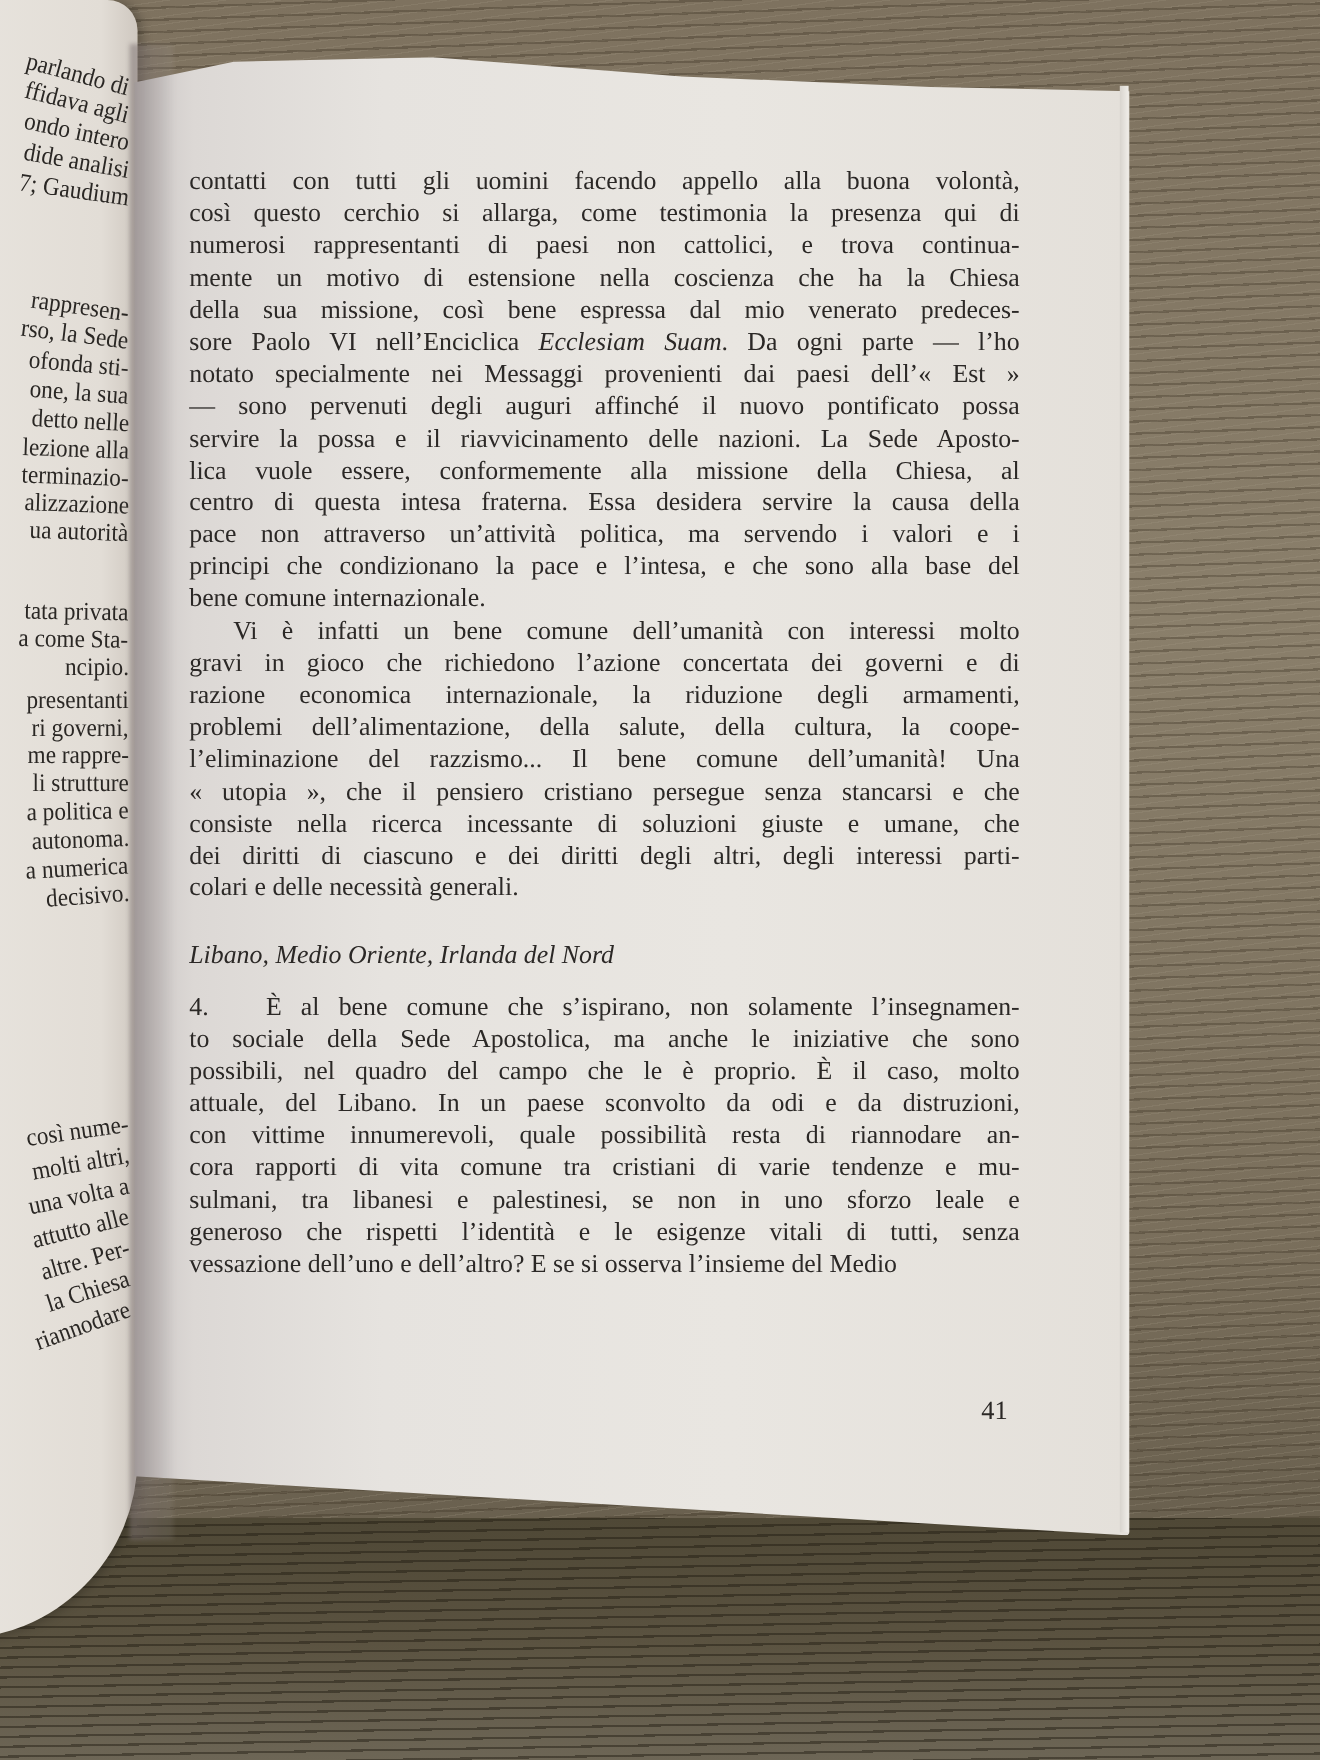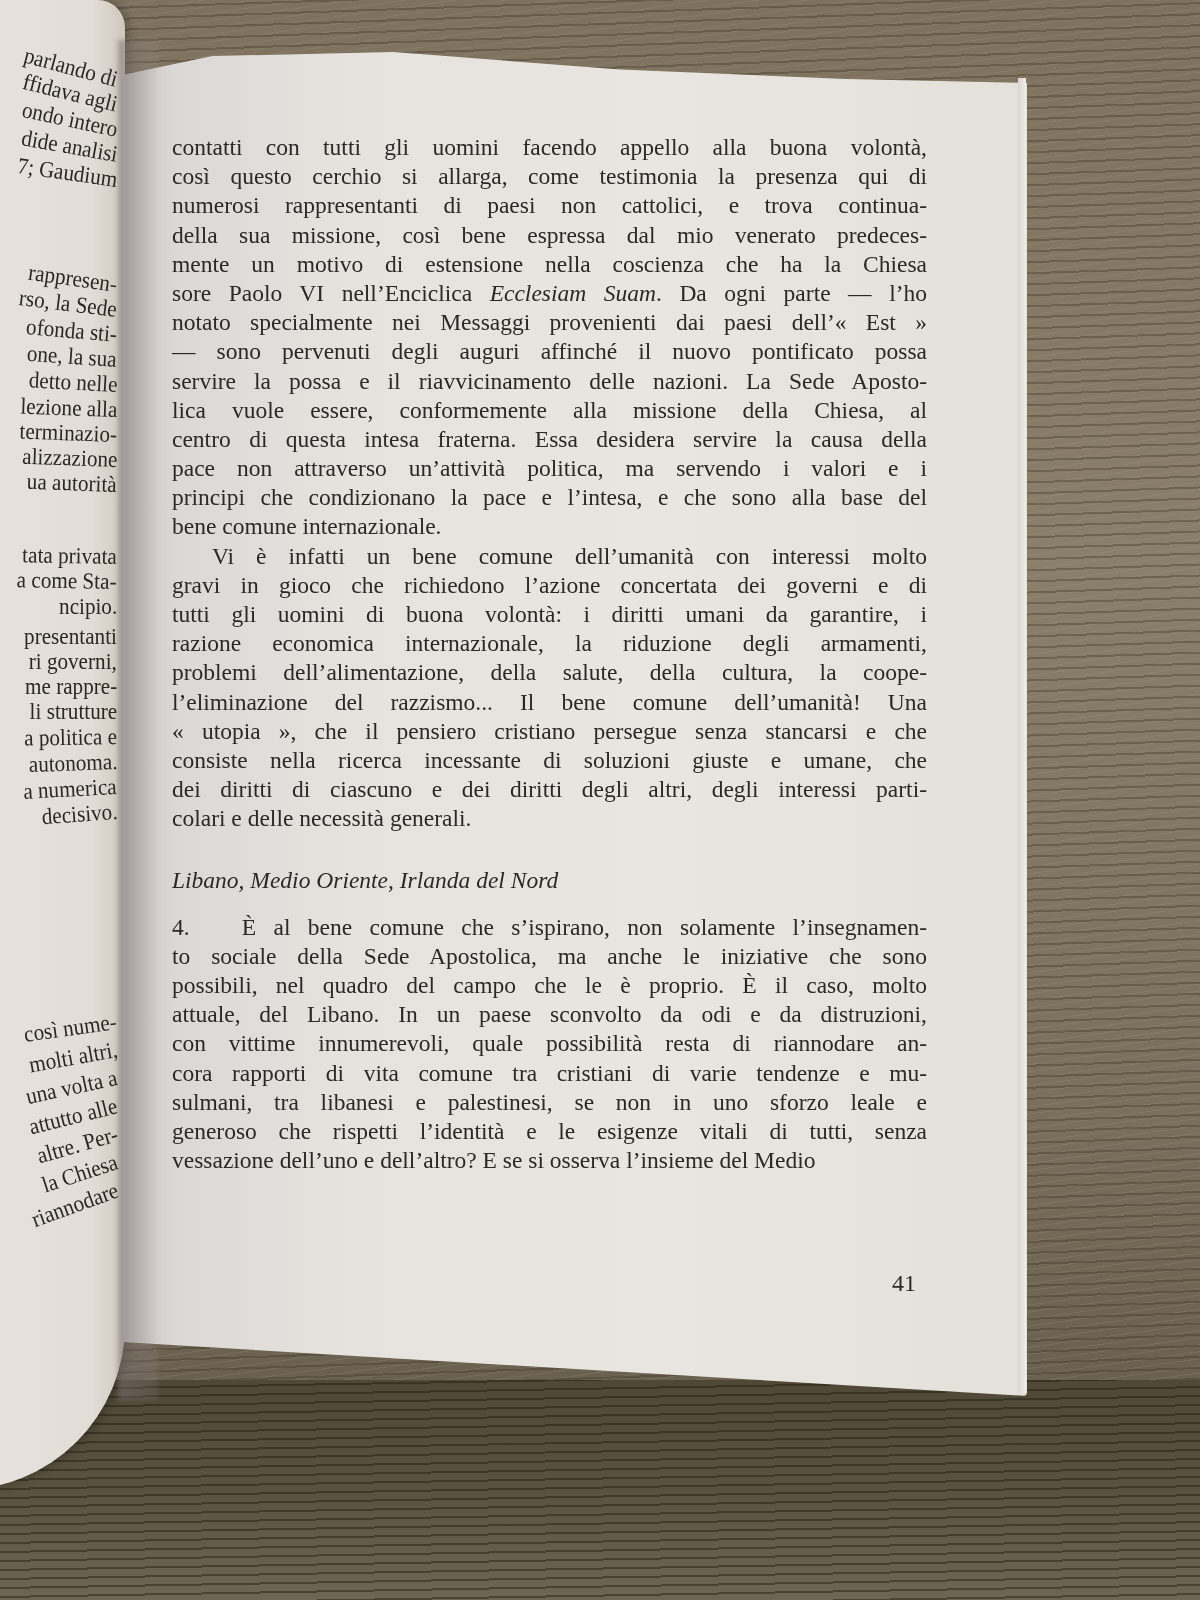--- a/index.html
+++ b/index.html
@@ -45,21 +45,21 @@
     background: linear-gradient(90deg, #c9c4c3 0%, #dcd8d5 6%, #e6e3df 25%, #e9e6e1 60%, #e4e0da 100%);
     border-radius: 18px 0 4px 0;
     clip-path: polygon(0 2%, 10% 0.6%, 30% 0.3%, 55% 1.6%, 80% 2.3%, 100% 2.6%, 100% 100%, 0 96%);
     box-shadow: 0 2px 6px rgba(0,0,0,0.3);
   }
   .page-edge {
     position: absolute; left: 1018px; top: 78px; width: 8px; height: 1315px;
     background: linear-gradient(90deg, #d8d4ce, #f0ede8);
   }
   .text-block {
-    position: absolute; left: 172px; top: 133px; width: 755px;
+    position: absolute; left: 172px; top: 151px; width: 755px;
     color: #2b2826; font-size: 23.5px; line-height: 29.2px;
     text-align: justify;
   }
   .line { display: block; white-space: nowrap; text-align-last: justify; height: 29.2px; }
   .line.last { text-align-last: left; }
   .indent { padding-left: 40px; }
   .section-title {
     font-style: italic; margin-top: 32px; margin-bottom: 18px; text-align-last: left;
   }
   .page-number {
@@ -111,36 +111,35 @@
 
 <div class="right-page"></div>
 <div class="gutter"></div>
 <div class="page-edge"></div>
 
 <div class="text-block" id="text-block">
   <div id="para-1">
       <div class="line">contatti con tutti gli uomini facendo appello alla buona volontà,</div>
       <div class="line">così questo cerchio si allarga, come testimonia la presenza qui di</div>
       <div class="line">numerosi rappresentanti di paesi non cattolici, e trova continua-</div>
+      <div class="line">mente un motivo di estensione nella coscienza che ha la Chiesa</div>
       <div class="line">della sua missione, così bene espressa dal mio venerato predeces-</div>
-      <div class="line">mente un motivo di estensione nella coscienza che ha la Chiesa</div>
       <div class="line">sore Paolo VI nell’Enciclica <em>Ecclesiam Suam</em>. Da ogni parte — l’ho</div>
       <div class="line">notato specialmente nei Messaggi provenienti dai paesi dell’« Est »</div>
       <div class="line">— sono pervenuti degli auguri affinché il nuovo pontificato possa</div>
       <div class="line">servire la possa e il riavvicinamento delle nazioni. La Sede Aposto-</div>
       <div class="line">lica vuole essere, conformemente alla missione della Chiesa, al</div>
       <div class="line">centro di questa intesa fraterna. Essa desidera servire la causa della</div>
       <div class="line">pace non attraverso un’attività politica, ma servendo i valori e i</div>
       <div class="line">principi che condizionano la pace e l’intesa, e che sono alla base del</div>
       <div class="line last">bene comune internazionale.</div>
     </div>
   <div id="para-2">
       <div class="line indent">Vi è infatti un bene comune dell’umanità con interessi molto</div>
       <div class="line">gravi in gioco che richiedono l’azione concertata dei governi e di</div>
-      <div class="line">tutti gli uomini di buona volontà: i diritti umani da garantire, i</div>
       <div class="line">razione economica internazionale, la riduzione degli armamenti,</div>
       <div class="line">problemi dell’alimentazione, della salute, della cultura, la coope-</div>
       <div class="line">l’eliminazione del razzismo... Il bene comune dell’umanità! Una</div>
       <div class="line">« utopia », che il pensiero cristiano persegue senza stancarsi e che</div>
       <div class="line">consiste nella ricerca incessante di soluzioni giuste e umane, che</div>
       <div class="line">dei diritti di ciascuno e dei diritti degli altri, degli interessi parti-</div>
       <div class="line last">colari e delle necessità generali.</div>
     </div>
   <div class="line section-title">Libano, Medio Oriente, Irlanda del Nord</div>
   <div id="para-3">

